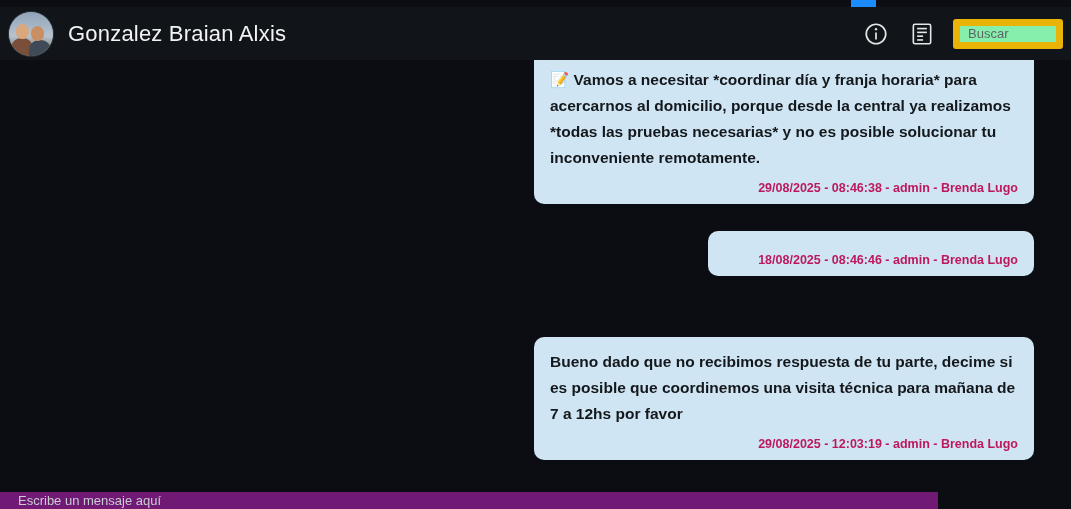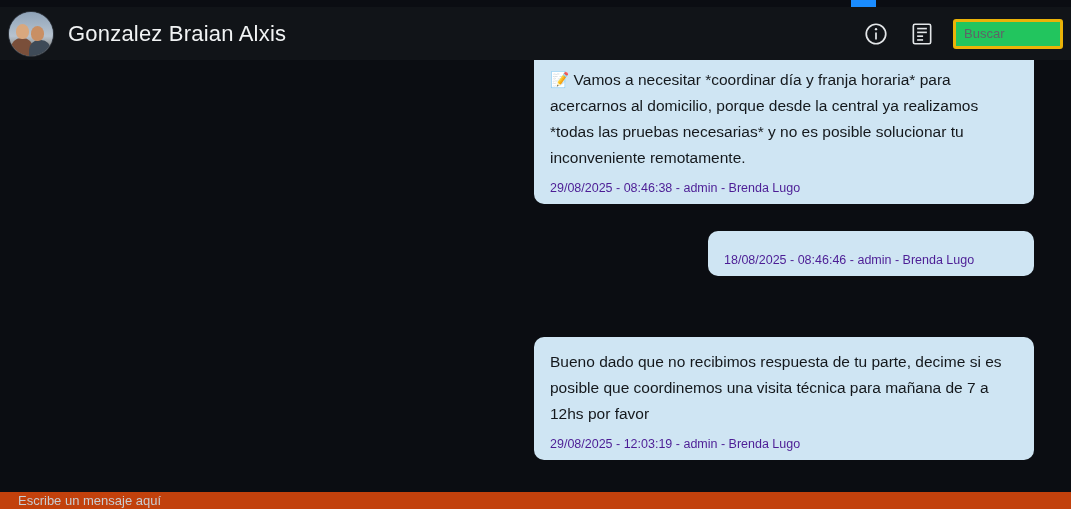--- a/index.html
+++ b/index.html
@@ -112,22 +112,22 @@
     width: 30px;
     height: 30px;
     display: flex;
     align-items: center;
     justify-content: center;
     color: #e3e6e8;
   }
   .search-box {
     width: 110px;
     height: 30px;
-    background: #22c55e;
-    border: 3px solid #eab308;
+    background: #86efac;
+    border: 7px solid #eab308;
     border-radius: 3px;
     padding: 0 8px;
     font-size: 13px;
     color: #202124;
     font-family: "Liberation Sans", sans-serif;
     box-sizing: border-box;
   }
   .search-box::placeholder { color: #5f6368; }
 
   
@@ -141,26 +141,27 @@
   }
   .msg {
     position: absolute;
     background: #cfe5f3;
     color: #14181c;
     border-radius: 10px;
     padding: 12px 16px 8px 16px;
     box-sizing: border-box;
     font-size: 15.5px;
     line-height: 26px;
+    font-weight: bold;
   }
   .msg .text { white-space: pre-line; }
   .msg .meta {
-    text-align: left;
+    text-align: right;
     font-size: 12.5px;
-    color: #4c1d95;
+    color: #be185d;
     margin-top: 9px;
     line-height: 16px;
   }
   .msg-1 {
     left: 534px;
     top: -5px;
     width: 500px;
     border-radius: 0 0 10px 10px;
   }
   .msg-2 {
@@ -171,24 +172,24 @@
   .msg-3 {
     left: 534px;
     top: 277px;
     width: 500px;
   }
   
   .footer {
     position: absolute;
     left: 0;
     top: 492px;
-    width: 1071px;
+    width: 938px;
     height: 17px;
     overflow: hidden;
-    background: #c2410c;
+    background: #701a75;
   }
   .footer-label {
     position: absolute;
     left: 18px;
     top: 0px;
     font-size: 13px;
     color: #c9ccd1;
     line-height: 17px;
     white-space: nowrap;
   }

